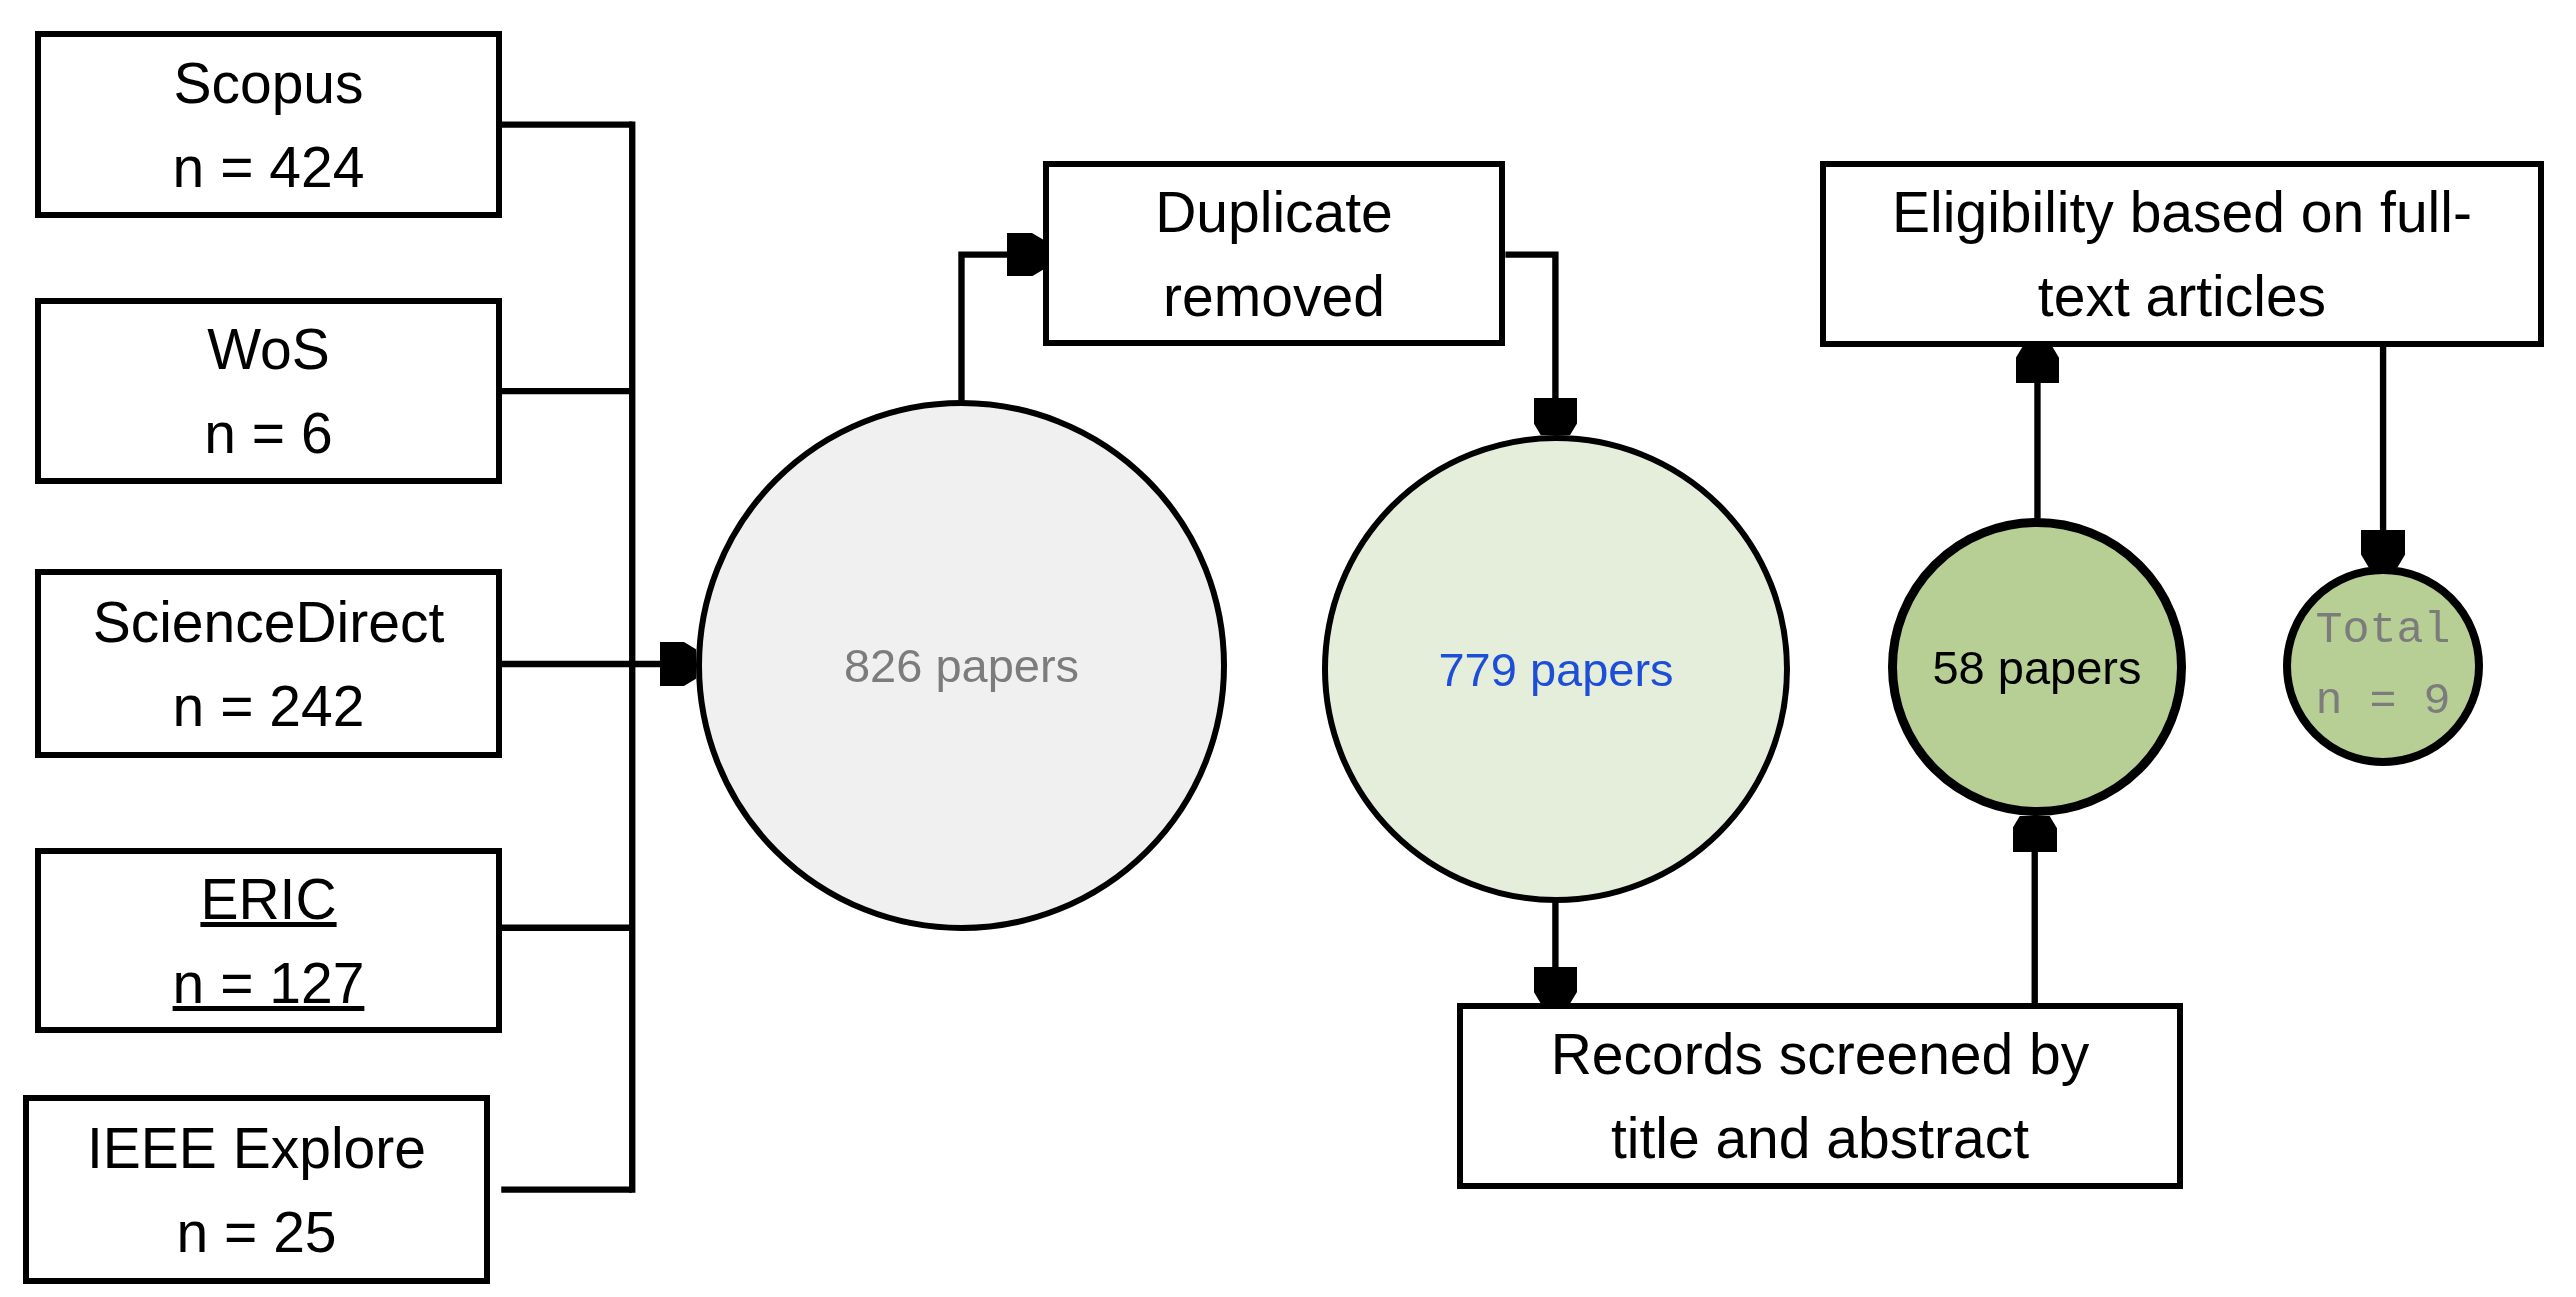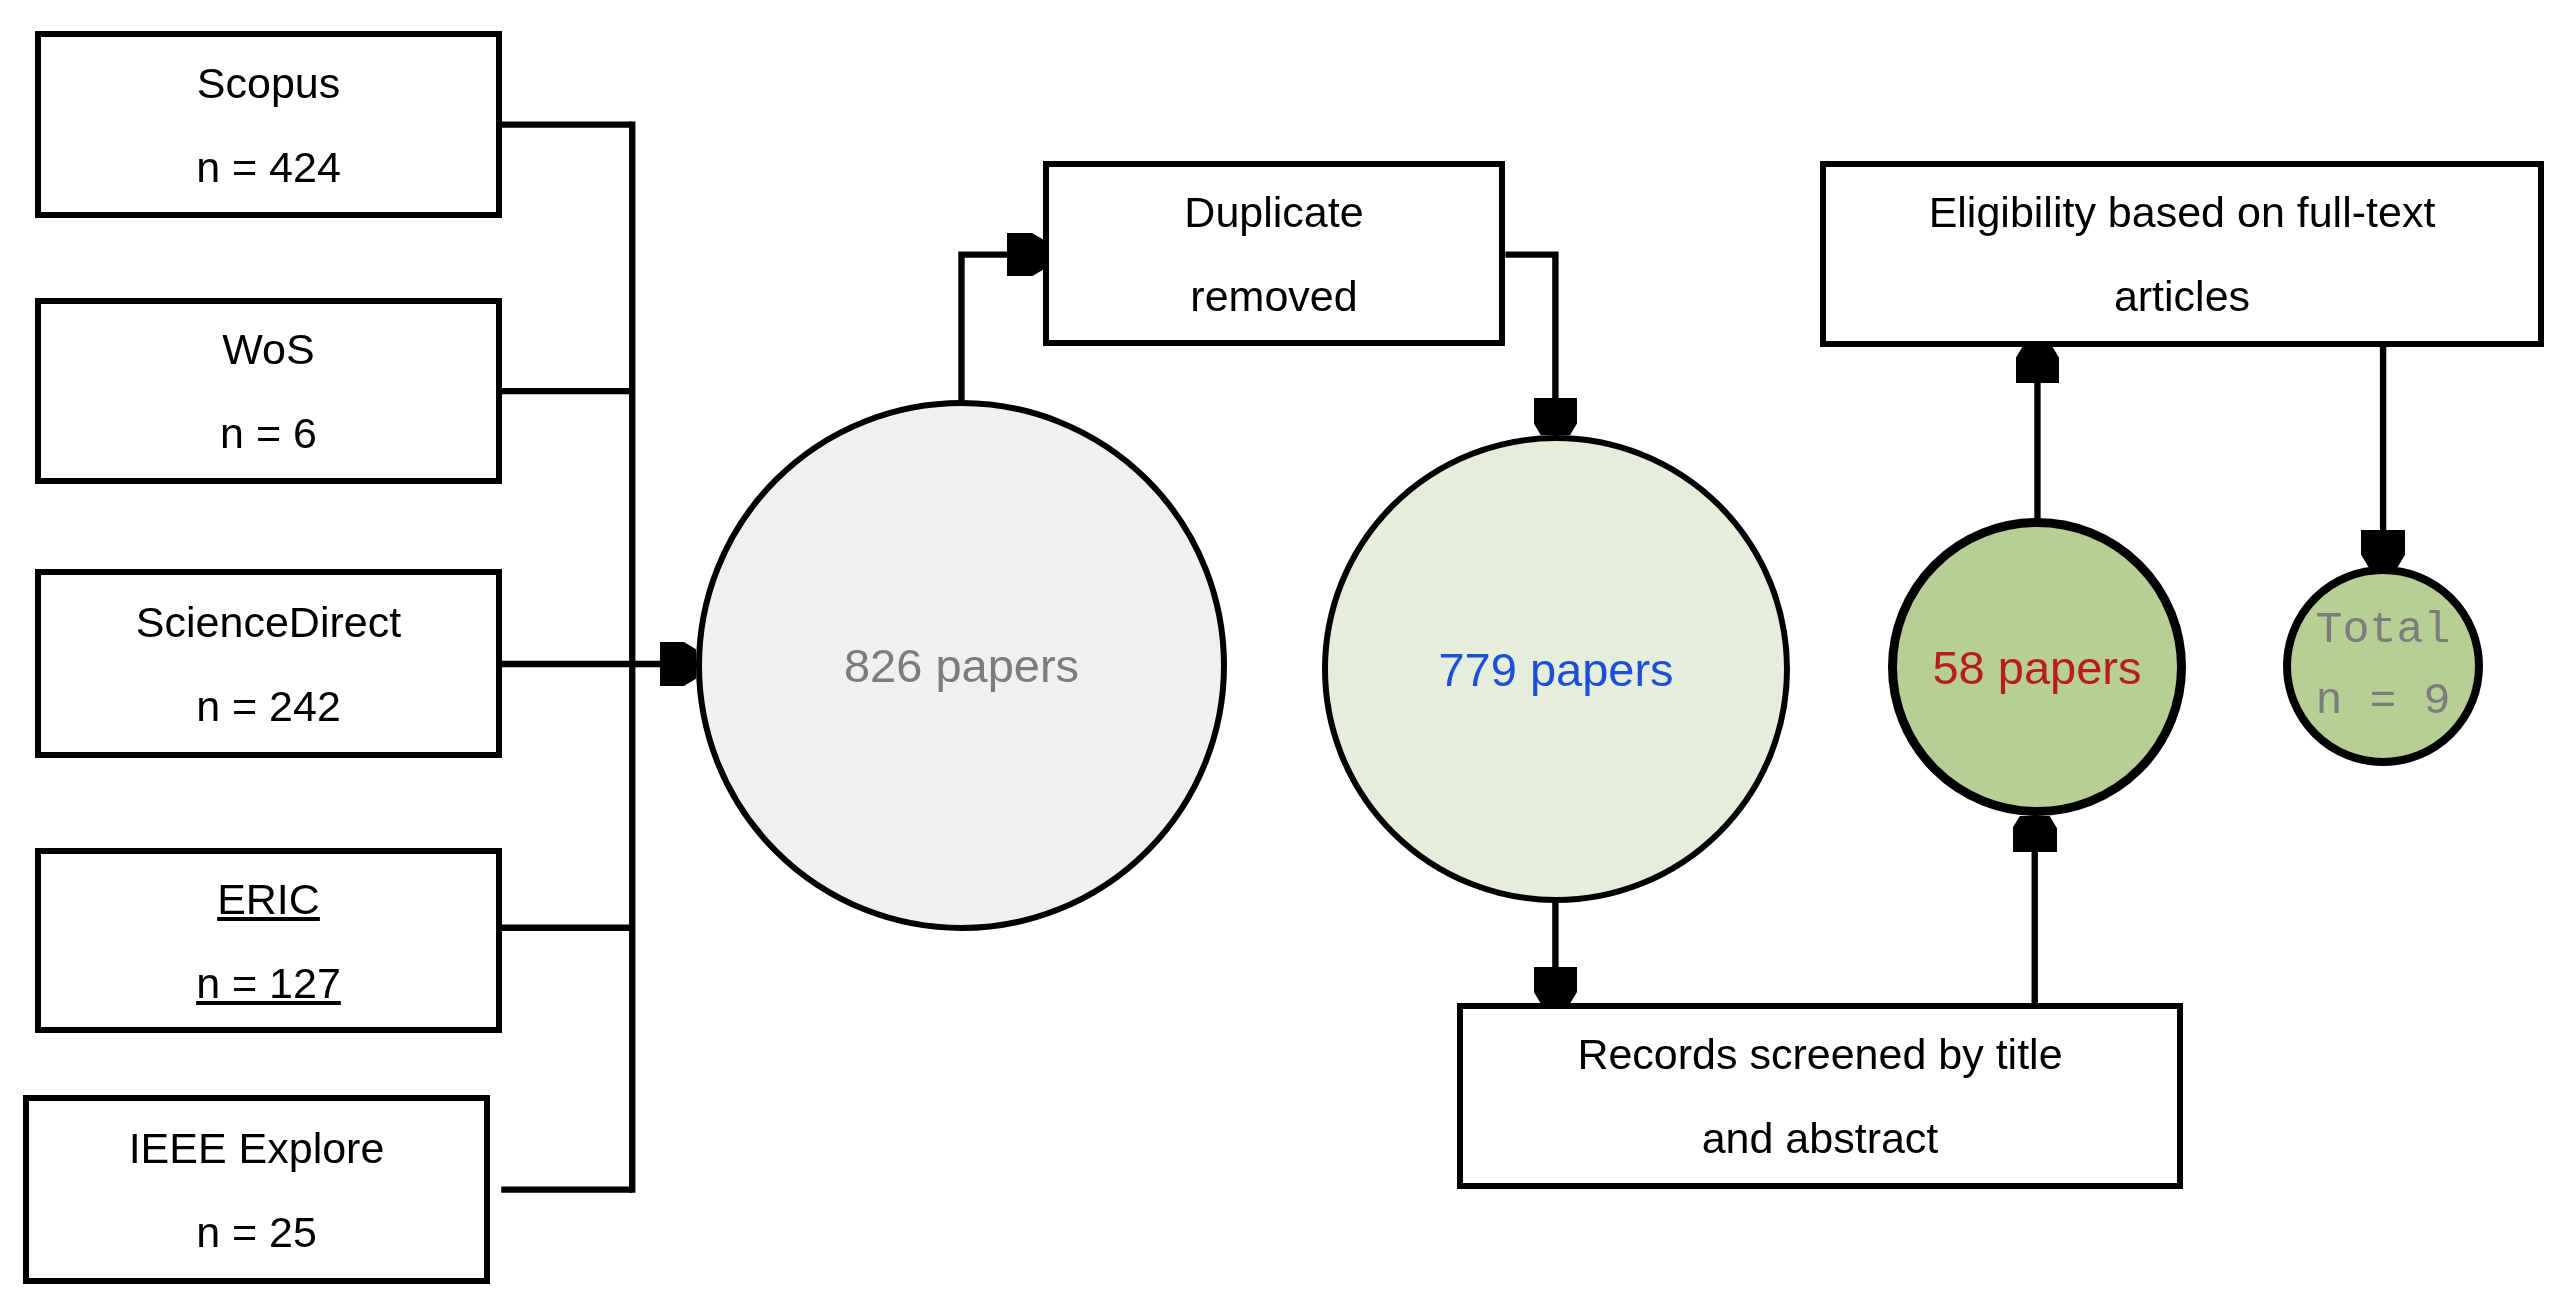--- a/index.html
+++ b/index.html
@@ -21,21 +21,21 @@
     position: absolute;
     box-sizing: border-box;
     background: #ffffff;
     border: 6.4px solid #000000;
     display: flex;
     flex-direction: column;
     align-items: center;
     justify-content: center;
     text-align: center;
     color: #000000;
-    font-size: 43px;
+    font-size: 57px;
     line-height: 84px;
   }
   .node-box .wrap-label { display: block; }
   .circle {
     position: absolute;
     box-sizing: border-box;
     border-radius: 50%;
     border: 6.4px solid #000000;
     display: flex;
     flex-direction: column;
@@ -119,21 +119,21 @@
     <span class="wrap-label">Records screened by title and abstract</span>
   </div>
 
   <div class="circle circle-pool" style="background-color: rgb(240, 240, 240);">
     <span style="color: rgb(124, 124, 124);">826 papers</span>
   </div>
   <div class="circle circle-dedup" style="background-color: rgb(229, 238, 219);">
     <span style="color: #1d4ed8;">779 papers</span>
   </div>
   <div class="circle circle-screened" style="background-color: rgb(183, 207, 148);">
-    <span style="color: #b91c1c;">58 papers</span>
+    <span style="color: #000000;">58 papers</span>
   </div>
   <div class="circle circle-total" style="background-color: rgb(183, 207, 148);">
     <span style="color: rgb(124, 124, 124);">Total</span>
     <span style="color: rgb(124, 124, 124);">n = 9</span>
   </div>
 
 </div>
 
 
 </body></html>

